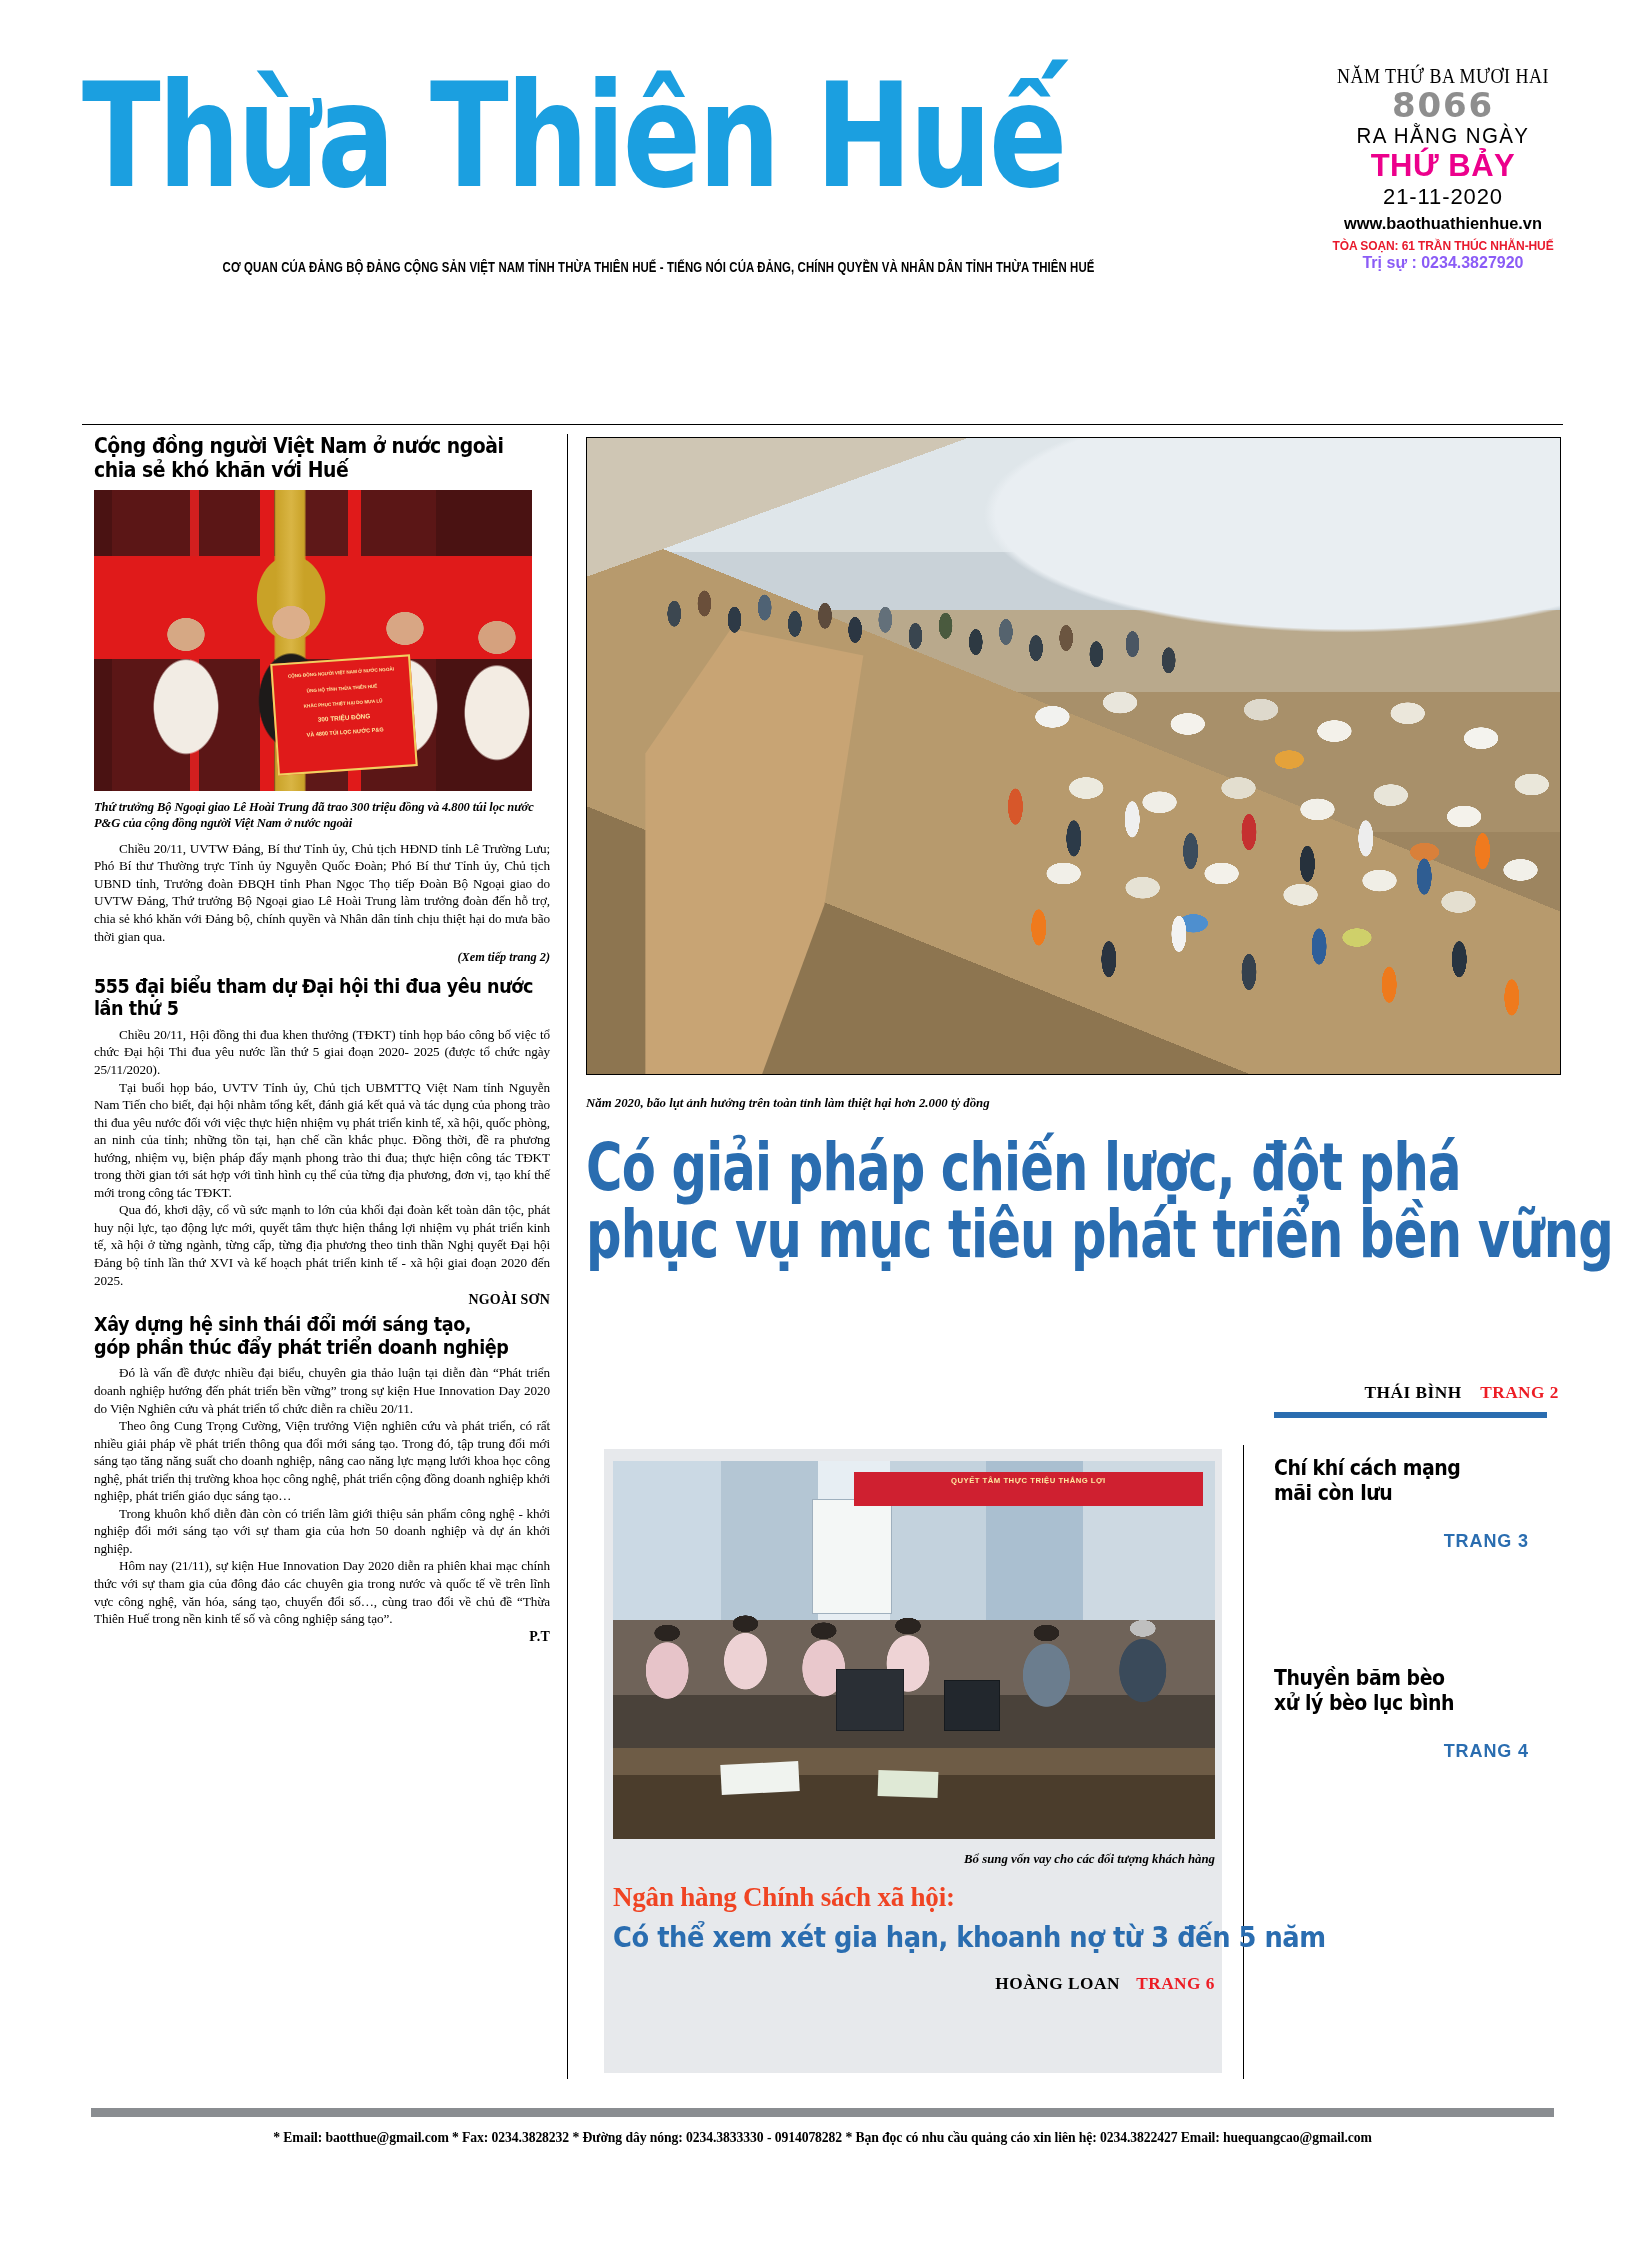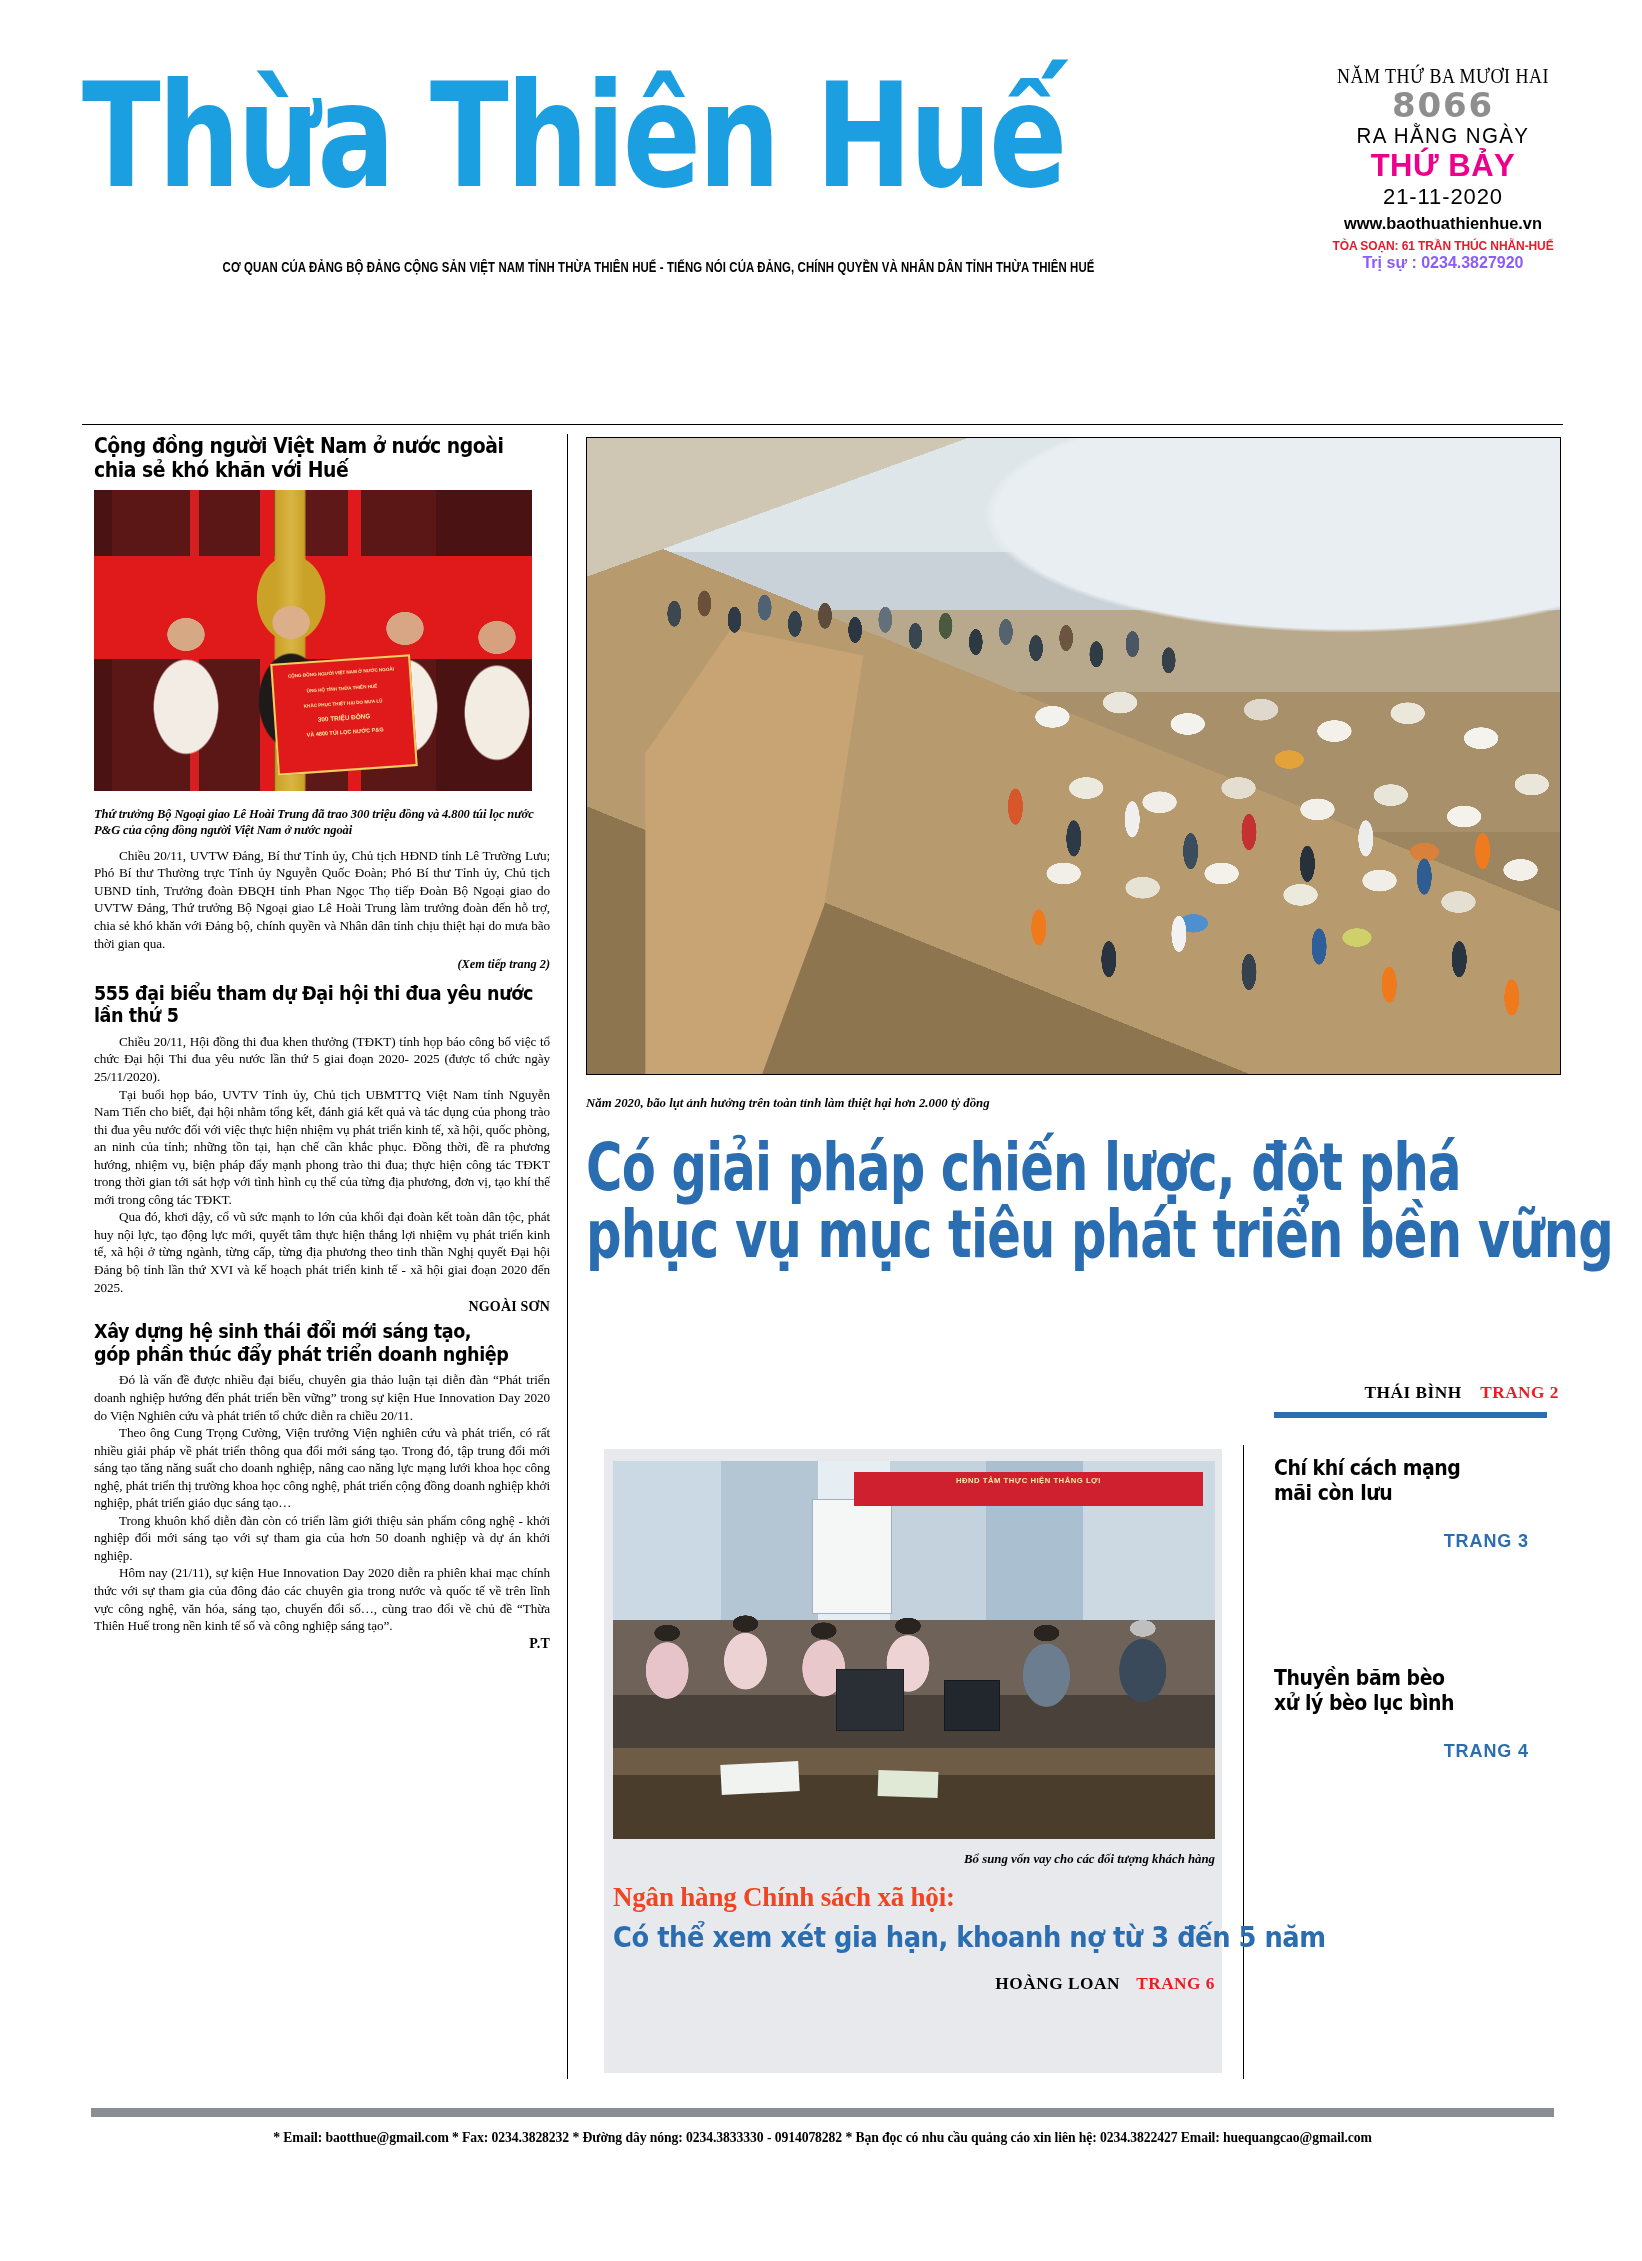--- a/index.html
+++ b/index.html
@@ -283,21 +283,21 @@
         <div class="ph1"></div>
         <div class="ph1-board">
           <div class="bt">CỘNG ĐỒNG NGƯỜI VIỆT NAM Ở NƯỚC NGOÀI</div>
           <div class="bt">ỦNG HỘ TỈNH THỪA THIÊN HUẾ</div>
           <div class="bt">KHẮC PHỤC THIỆT HẠI DO MƯA LŨ</div>
           <div class="bb">300 TRIỆU ĐỒNG</div>
           <div class="bb" style="font-size:5.5px;">VÀ 4800 TÚI LỌC NƯỚC P&amp;G</div>
         </div>
       </div>
 
-      <div class="cap-it" style="margin-top:16px;">Thứ trưởng Bộ Ngoại giao Lê Hoài Trung đã trao 300 triệu đồng và 4.800 túi lọc nước P&amp;G của cộng đồng người Việt Nam ở nước ngoài</div>
+      <div class="cap-it" style="margin-top:9px;">Thứ trưởng Bộ Ngoại giao Lê Hoài Trung đã trao 300 triệu đồng và 4.800 túi lọc nước P&amp;G của cộng đồng người Việt Nam ở nước ngoài</div>
 
       <div class="bodytext" style="margin-top:8.2px;">
         <p>Chiều 20/11, UVTW Đảng, Bí thư Tỉnh ủy, Chủ tịch HĐND tỉnh Lê Trường Lưu; Phó Bí thư Thường trực Tỉnh ủy Nguyễn Quốc Đoàn; Phó Bí thư Tỉnh ủy, Chủ tịch UBND tỉnh, Trưởng đoàn ĐBQH tỉnh Phan Ngọc Thọ tiếp Đoàn Bộ Ngoại giao do UVTW Đảng, Thứ trưởng Bộ Ngoại giao Lê Hoài Trung làm trưởng đoàn đến hỗ trợ, chia sẻ khó khăn với Đảng bộ, chính quyền và Nhân dân tỉnh chịu thiệt hại do mưa bão thời gian qua.</p>
       </div>
       <div class="jumpnote" style="margin-top:4.6px;">(Xem tiếp trang 2)</div>
     </div>
 
     <div style="margin-top:10px;">
       <div class="hl-black" style="font-size:20px;">555 đại biểu tham dự Đại hội thi đua yêu nước</div>
       <div class="hl-black" style="font-size:20px;margin-bottom:6.4px;">lần thứ 5</div>
@@ -353,21 +353,21 @@
     <div class="t-page" style="margin-top:25.5px;">TRANG 4</div>
   </div>
 
 
   <div class="botbox"></div>
   <div class="bb-photo">
     <div class="ph3"></div>
     <div class="ph3-wall"></div>
     <div class="ph3-win"></div>
     <div class="ph3-banner">
-      <span>HĐND TÂM THỰC HIỆN THẮNG LỢI</span>
+      <span>QUYẾT TÂM THỰC TRIỆU THẮNG LỢI</span>
     </div>
     <div class="ph3-staff"></div>
     <div class="ph3-desk"></div>
     <div class="ph3-mon"></div>
     <div class="ph3-mon2"></div>
     <div class="ph3-paper"></div>
     <div class="ph3-paper2"></div>
   </div>
   <div class="bb-cap">Bổ sung vốn vay cho các đối tượng khách hàng</div>
   <div class="bb-kicker">Ngân hàng Chính sách xã hội:</div>

